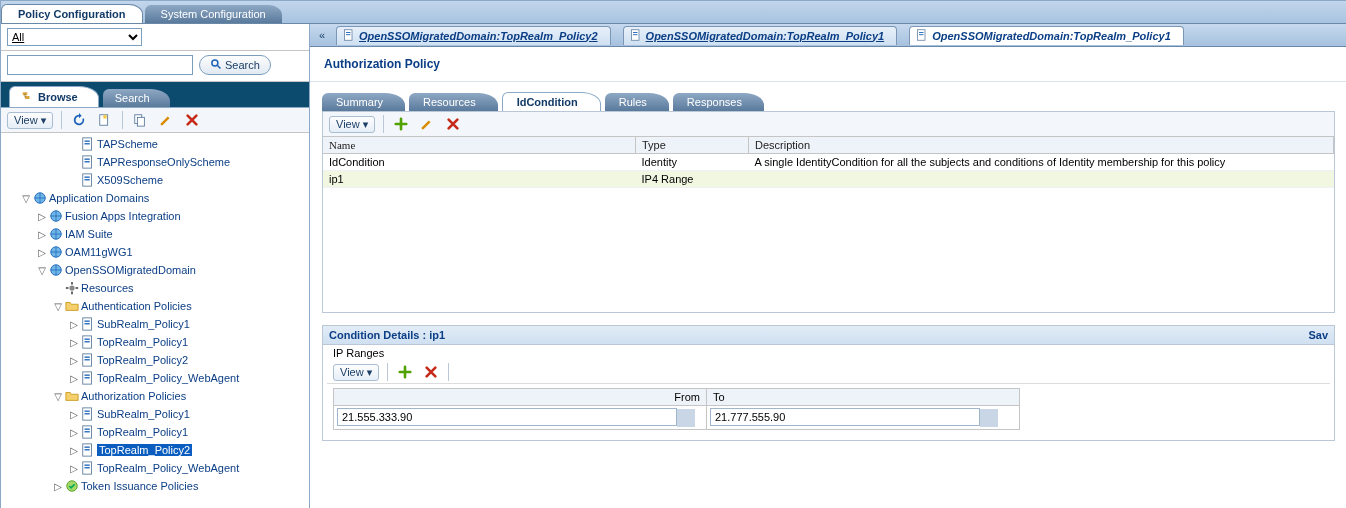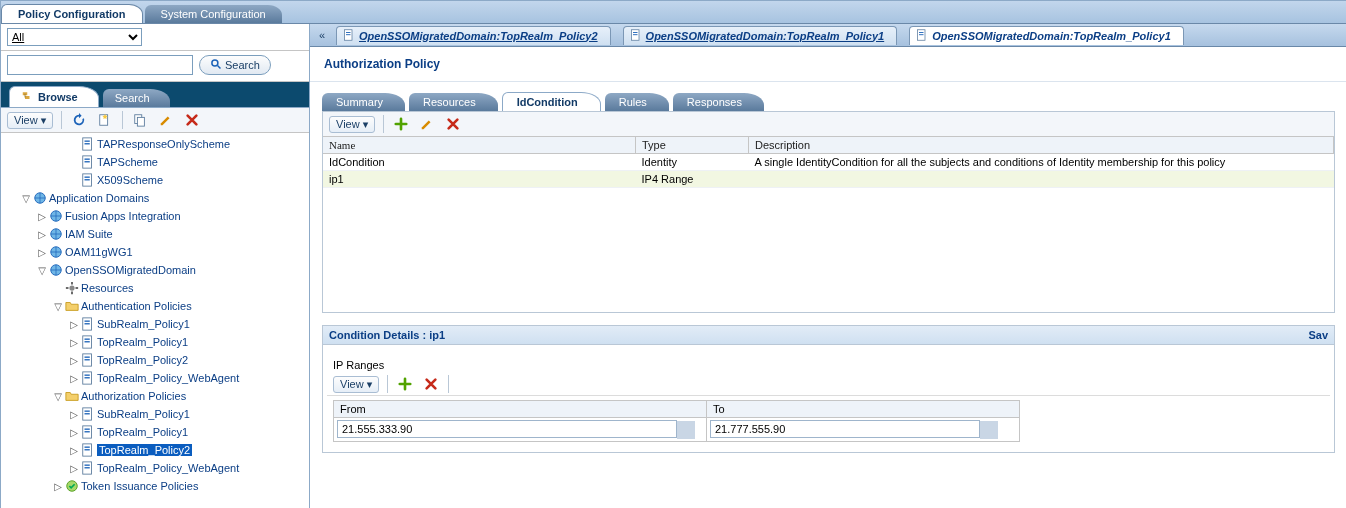--- a/index.html
+++ b/index.html
@@ -333,21 +333,21 @@
   }
   .details-header {
     background: linear-gradient(#e2ecf7,#cfe0f1);
     color: #0b3e85;
     font-weight: bold;
     padding: 3px 6px;
     border-bottom: 1px solid #b9c7d6;
     display: flex;
     justify-content: space-between;
   }
-  .details-body { padding: 12px 4px 6px 4px; }
+  .details-body { padding: 0 4px 6px 4px; }
   .sub-label { padding: 2px 6px; color: #000; }
   .ip-toolbar {
     display: flex;
     align-items: center;
     gap: 8px;
     padding: 2px 6px;
     border-bottom: 1px solid #dcdcdc;
   }
   table.ipgrid {
     border-collapse: collapse;
@@ -467,33 +467,33 @@
           <div class="tree-row">
             <span class="indent" style="width: 66px;"></span>
             <span class="toggle"></span>
             <span class="ticon">
               <svg width="14" height="14" viewBox="0 0 16 16">
                 <rect x="2" y="1" width="10" height="14" fill="#fff" stroke="#5a7a9c"></rect>
                 <rect x="4" y="4" width="6" height="1.5" fill="#1b62b8"></rect>
                 <rect x="4" y="7" width="6" height="1.5" fill="#1b62b8"></rect>
               </svg>
             </span>
+            <span class="tree-label">TAPScheme</span>
+          </div>
+          <div class="tree-row">
+            <span class="indent" style="width: 66px;"></span>
+            <span class="toggle"></span>
+            <span class="ticon">
+              <svg width="14" height="14" viewBox="0 0 16 16">
+                <rect x="2" y="1" width="10" height="14" fill="#fff" stroke="#5a7a9c"></rect>
+                <rect x="4" y="4" width="6" height="1.5" fill="#1b62b8"></rect>
+                <rect x="4" y="7" width="6" height="1.5" fill="#1b62b8"></rect>
+              </svg>
+            </span>
             <span class="tree-label">TAPResponseOnlyScheme</span>
-          </div>
-          <div class="tree-row">
-            <span class="indent" style="width: 66px;"></span>
-            <span class="toggle"></span>
-            <span class="ticon">
-              <svg width="14" height="14" viewBox="0 0 16 16">
-                <rect x="2" y="1" width="10" height="14" fill="#fff" stroke="#5a7a9c"></rect>
-                <rect x="4" y="4" width="6" height="1.5" fill="#1b62b8"></rect>
-                <rect x="4" y="7" width="6" height="1.5" fill="#1b62b8"></rect>
-              </svg>
-            </span>
-            <span class="tree-label">TAPScheme</span>
           </div>
           <div class="tree-row">
             <span class="indent" style="width: 66px;"></span>
             <span class="toggle"></span>
             <span class="ticon">
               <svg width="14" height="14" viewBox="0 0 16 16">
                 <rect x="2" y="1" width="10" height="14" fill="#fff" stroke="#5a7a9c"></rect>
                 <rect x="4" y="4" width="6" height="1.5" fill="#1b62b8"></rect>
                 <rect x="4" y="7" width="6" height="1.5" fill="#1b62b8"></rect>
               </svg>
@@ -813,21 +813,21 @@
             <span class="icon-btn">
               <svg width="14" height="14" viewBox="0 0 16 16">
                   <path d="M3 3l10 10M13 3L3 13" stroke="#c62a1a" stroke-width="3" stroke-linecap="round"></path>
                 </svg>
             </span>
             <span class="divider-v"></span>
           </div>
           <table class="ipgrid">
             <thead>
               <tr>
-                <th style="width:360px;">From</th>
+                <th style="width:360px;text-align:right;">From</th>
                 <th style="width:300px;">To</th>
               </tr>
             </thead>
             <tbody>
               <tr>
                 <td><input class="ip-input" value="21.555.333.90" style=""><span class="row-end-cap" style="display:inline-block;height:18px;vertical-align:middle;"></span></td>
                 <td><input class="ip-input" style="width: 260px;" value="21.777.555.90"><span class="row-end-cap" style="display:inline-block;height:18px;vertical-align:middle;"></span></td>
               </tr>
             </tbody>
           </table>

